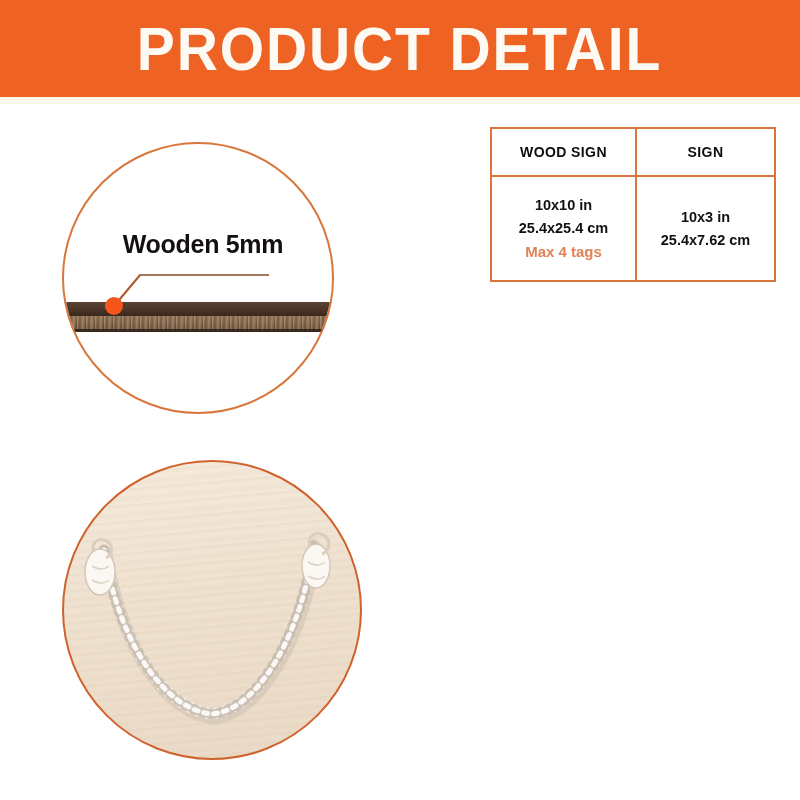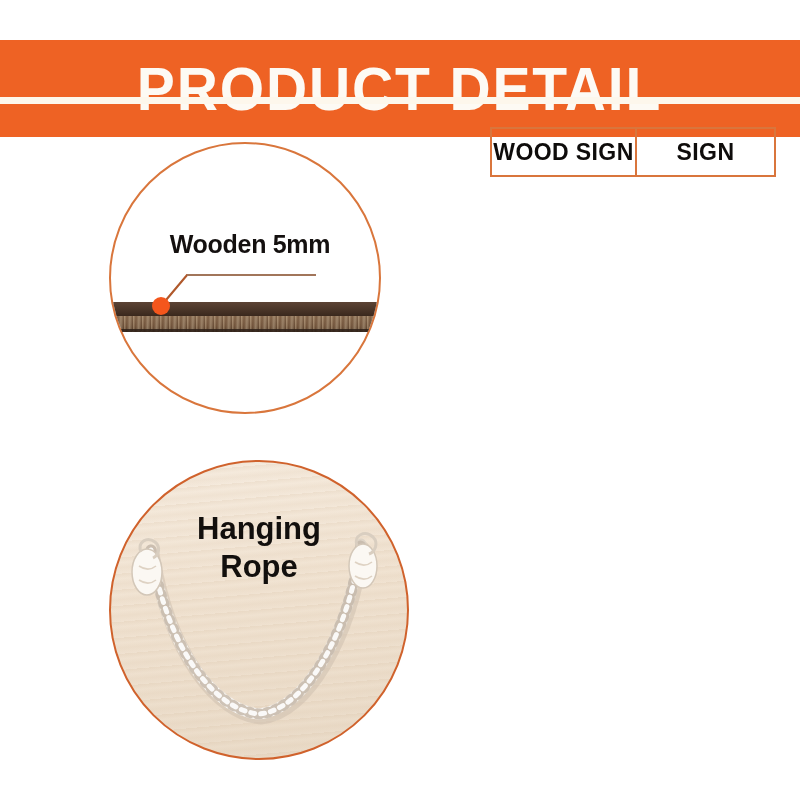--- a/index.html
+++ b/index.html
@@ -19,21 +19,20 @@
   .header-banner {
     position: absolute;
     left: 0;
     top: 0;
     width: 800px;
     height: 97px;
     background: #ee6224;
     display: flex;
     align-items: center;
     justify-content: center;
-    margin-top: 40px;
   }
   .header-title {
     color: #fdfaf4;
     font-family: "Liberation Sans Narrow", "Liberation Sans", sans-serif;
     font-size: 62px;
     font-weight: bold;
     letter-spacing: 2px;
     line-height: 1;
     transform: scaleX(0.92);
     white-space: nowrap;
@@ -47,21 +46,20 @@
     background: #fdf7ec;
   }
 
   
   .left-col {
     position: absolute;
     left: 0;
     top: 104px;
     width: 430px;
     height: 696px;
-    margin-left: 47px;
   }
 
   
   .circle-wood {
     position: absolute;
     left: 62px;
     top: 38px;
     width: 268px;
     height: 268px;
     border: 2px solid #d9763c;
@@ -184,21 +182,21 @@
     table-layout: fixed;
   }
   .spec-table td, .spec-table th {
     border: 2px solid #d9753c;
     text-align: center;
     vertical-align: middle;
     padding: 0;
   }
   .spec-table th {
     height: 46px;
-    font-size: 23px;
+    font-size: 14px;
     font-weight: bold;
     color: #0e0c0b;
     letter-spacing: 0.4px;
   }
   .col-sign { width: 143px; }
   .col-tags { width: 137px; }
   .spec-table td {
     height: 103px;
     font-size: 14.5px;
     font-weight: bold;
@@ -232,24 +230,20 @@
     </div>
 
     <svg class="leader-svg" viewBox="0 0 268 268">
       <path d="M50 162 L76 131 L205 131" fill="none" stroke="#b0592c" stroke-width="2.2"></path>
       <path d="M76 131 L205 131" fill="none" stroke="#9c7f6a" stroke-width="1.4"></path>
     </svg>
     <div class="leader-dot"></div>
   </div>
 
   <div class="circle-rope">
-    <div class="rope-label">
-      <div>Hanging</div>
-      <div>Rope</div>
-    </div>
 
     <svg class="rope-svg" viewBox="0 0 296 296">
       <defs>
         <linearGradient id="ropeShade" x1="0" y1="0" x2="1" y2="0">
           <stop offset="0%" stop-color="#e6ddd0"></stop>
           <stop offset="40%" stop-color="#ffffff"></stop>
           <stop offset="100%" stop-color="#ddd3c6"></stop>
         </linearGradient>
       </defs>
 
@@ -278,14 +272,25 @@
 </div>
 
 <table class="spec-table">
   <thead>
     <tr>
       <th class="col-sign">WOOD SIGN</th>
       <th class="col-tags">SIGN</th>
     </tr>
   </thead>
   <tbody>
+    <tr>
+      <td>
+        <div class="cell-lines">10x10 in</div>
+        <div class="cell-lines">25.4x25.4 cm</div>
+        <div class="cell-lines max-tags">Max 4 tags</div>
+      </td>
+      <td>
+        <div class="cell-lines">10x3 in</div>
+        <div class="cell-lines">25.4x7.62 cm</div>
+      </td>
+    </tr>
   </tbody>
 </table>
 
 </body></html>

